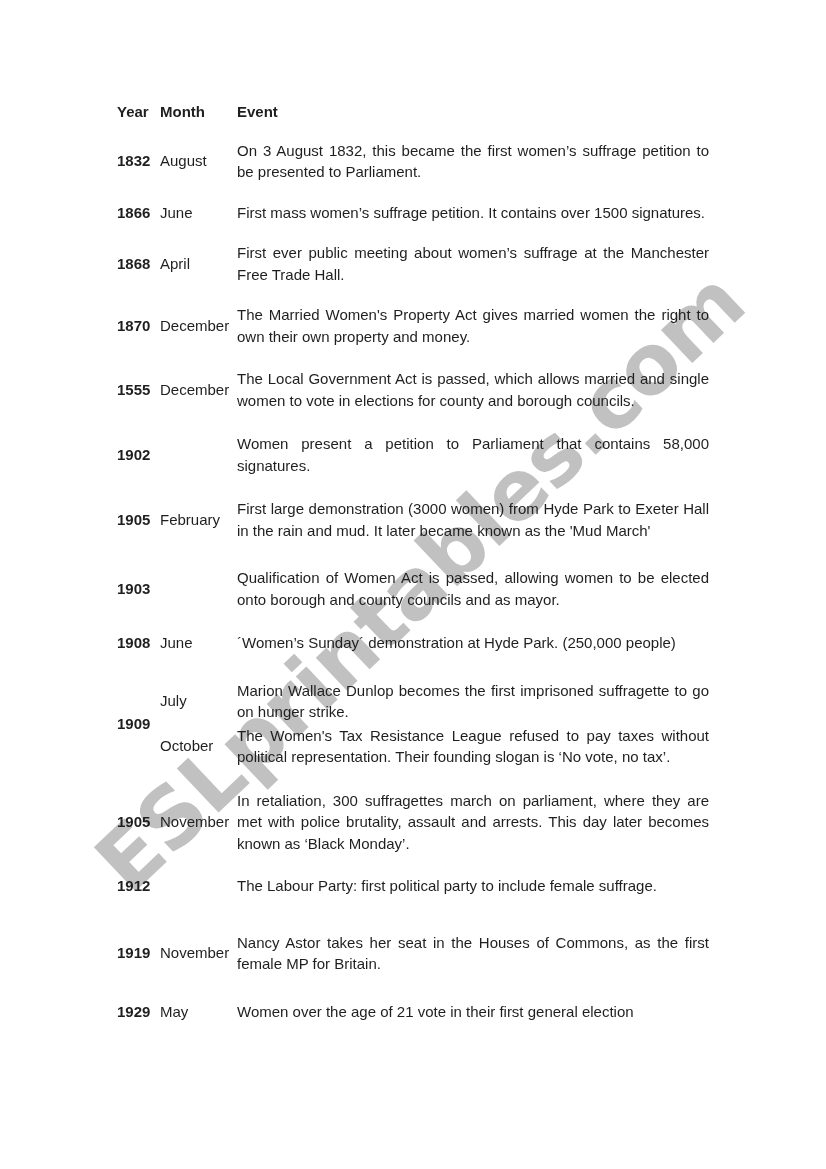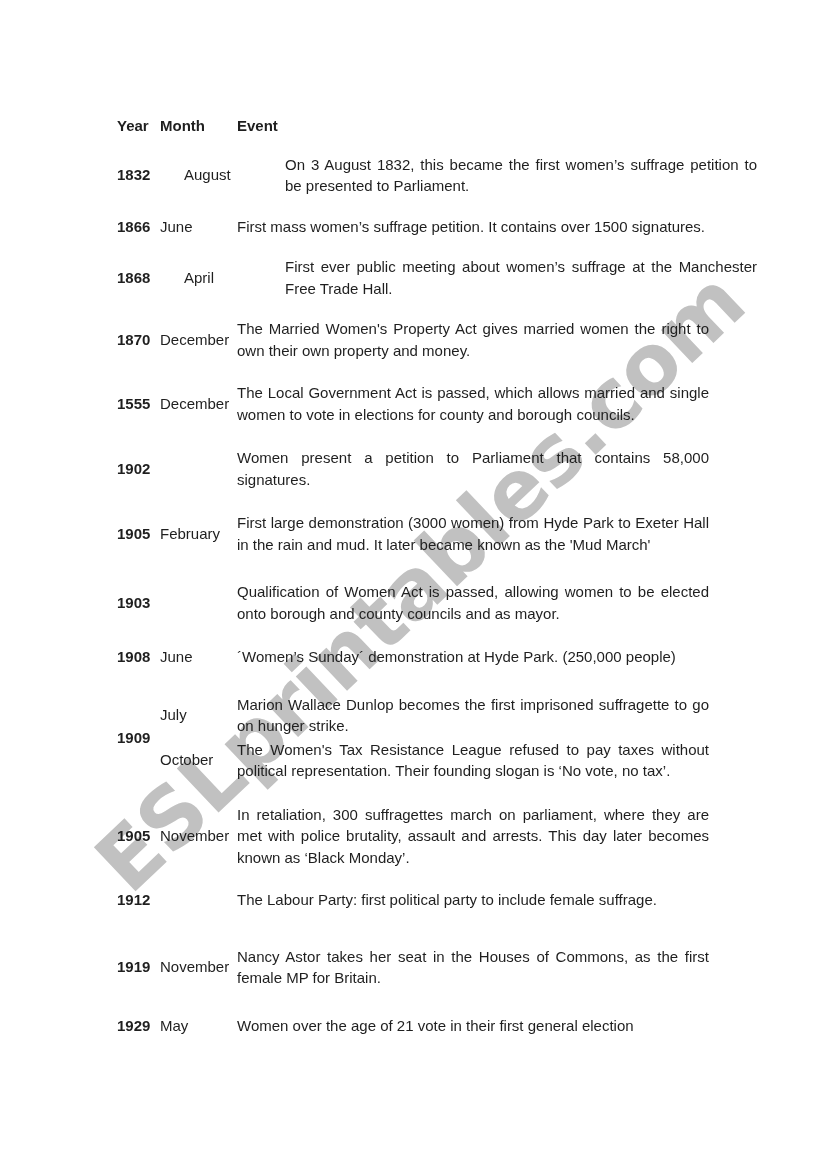--- a/index.html
+++ b/index.html
@@ -28,21 +28,21 @@
     letter-spacing: -1px;
     color: #c1c1c1;
     white-space: nowrap;
     z-index: 0;
     user-select: none;
   }
   
   .content {
     position: absolute;
     left: 117px;
-    top: 115px;
+    top: 101px;
     width: 592px;
     z-index: 1;
     font-size: 15px;
     line-height: 21.5px;
   }
   .row {
     display: flex;
     align-items: center;
   }
   .row.top { align-items: flex-start; }
@@ -66,21 +66,21 @@
   .group { display: flex; align-items: center; }
   .group .subcol {
     display: flex;
     flex-direction: column;
     gap: 2px;
     width: 549px;
   }
   .subrow { display: flex; align-items: center; }
   
   .mb17 { margin-bottom: 17px; }
-  .mb19 { margin-bottom: 19px; gap: 24px; }
+  .mb19 { margin-bottom: 19px; }
   .mb21 { margin-bottom: 21px; }
   .mb22 { margin-bottom: 22px; }
   .mb25 { margin-bottom: 19px; }
   .mb26 { margin-bottom: 26px; }
   .mb35 { margin-bottom: 35px; }
 </style>
 </head>
 <body>
 
 <div class="watermark">ESLprintables.com</div>

